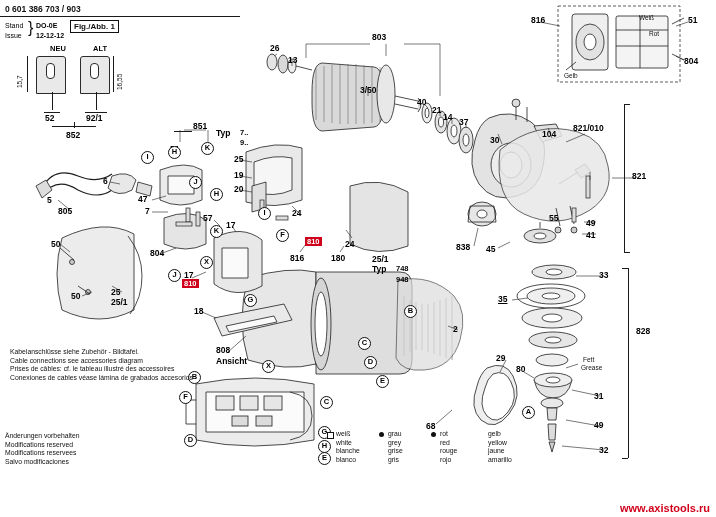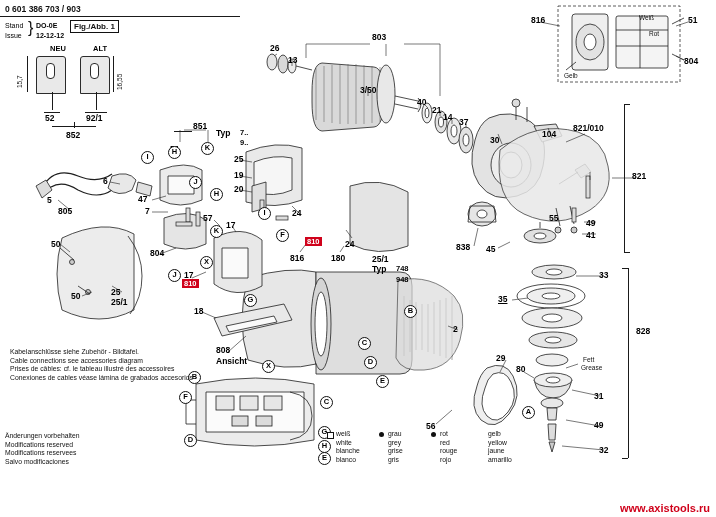--- a/index.html
+++ b/index.html
@@ -346,21 +346,21 @@
 <div class="abs num" style="left:58px;top:206px;">805</div>
 <div class="abs num" style="left:47px;top:195px;">5</div>
 <div class="abs num" style="left:51px;top:239px;">50</div>
 <div class="abs num" style="left:71px;top:291px;">50</div>
 <div class="abs num" style="left:111px;top:287px;">25</div>
 <div class="abs num" style="left:111px;top:297px;">25/1</div>
 <div class="abs num" style="left:184px;top:270px;">17</div>
 <div class="abs num" style="left:194px;top:306px;">18</div>
 <div class="abs num" style="left:216px;top:345px;">808</div>
 <div class="abs num" style="left:453px;top:324px;">2</div>
-<div class="abs num" style="left:426px;top:421px;">56</div>
+<div class="abs num" style="left:426px;top:421px;">68</div>
 <div class="abs num" style="left:496px;top:353px;text-align:center;">29</div>
 <div class="abs num" style="left:516px;top:364px;">80</div>
 <div class="abs tinytxt" style="left:583px;top:356px;">Fett</div>
 <div class="abs tinytxt" style="left:581px;top:364px;">Grease</div>
 <div class="abs num" style="left:599px;top:270px;">33</div>
 <div class="abs num" style="left:498px;top:294px;text-decoration:underline;">35</div>
 <div class="abs num" style="left:636px;top:326px;">828</div>
 <div class="abs num" style="left:594px;top:391px;">31</div>
 <div class="abs num" style="left:594px;top:420px;">49</div>
 <div class="abs num" style="left:599px;top:445px;">32</div>

